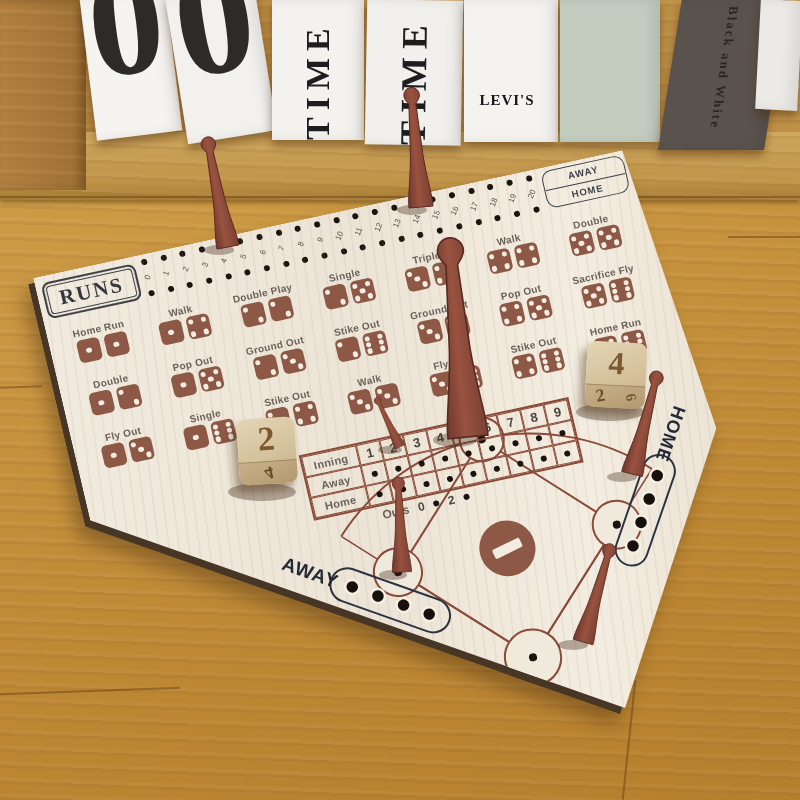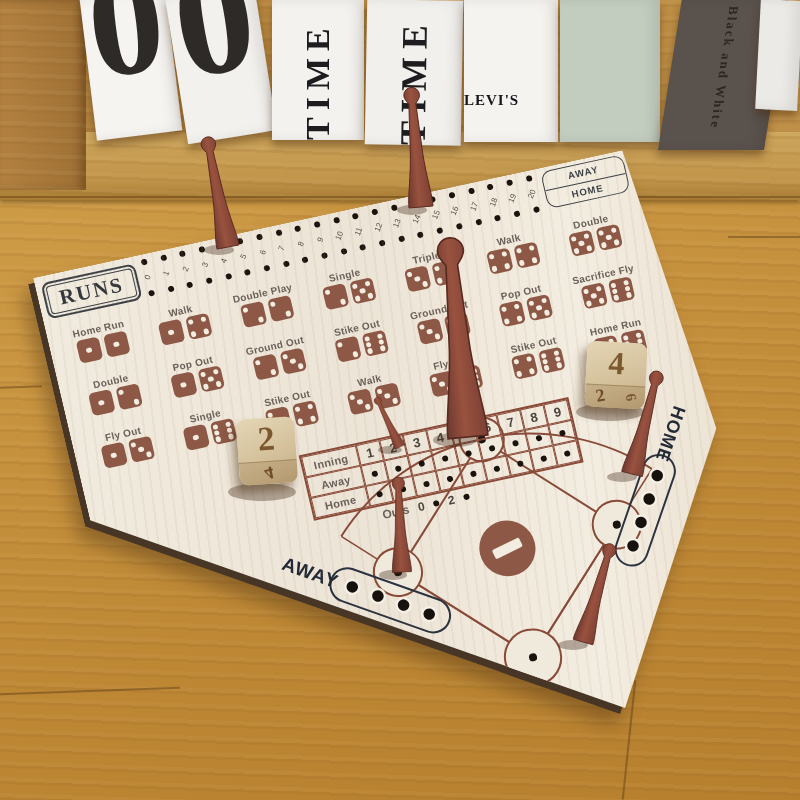--- a/index.html
+++ b/index.html
@@ -84,21 +84,21 @@
     <div class="zero" style="font-size:158px;font-weight:bold;color:#2e2a28;text-align:center;margin-top:-62px;">0</div>
   </div>
 
   <div class="book" style="left:272px;top:0;width:92px;height:140px;background:#f4f2ef;z-index:1;display:flex;justify-content:center;">
     <span class="spine-v" style="font-size:34px;letter-spacing:7px;color:#1d1d20;margin-top:4px;">TIME</span>
   </div>
   <div class="book" style="left:366px;top:0;width:96px;height:145px;background:#f2f0ed;z-index:1;display:flex;justify-content:center;transform:rotate(1deg);">
     <span class="spine-v" style="font-size:36px;letter-spacing:8px;color:#1d1d20;margin-top:8px;">TIME</span>
   </div>
   <div class="book" style="left:464px;top:0;width:94px;height:142px;background:#f5f3f0;z-index:1;">
-    <div style="position:absolute;left:0;right:8px;top:92px;text-align:left;font-family:'Liberation Serif',serif;font-weight:bold;font-size:15px;letter-spacing:1px;color:#17171a;">LEVI'S</div>
+    <div style="position:absolute;left:0;right:8px;top:92px;text-align:center;font-family:'Liberation Serif',serif;font-weight:bold;font-size:15px;letter-spacing:1px;color:#17171a;">LEVI'S</div>
   </div>
   <div class="book" style="left:560px;top:0;width:100px;height:142px;background:#c2ccbf;z-index:1;"></div>
   <div class="book" style="left:658px;top:0;width:106px;height:150px;background:#5a524d;z-index:1;transform:skewX(-9deg);transform-origin:bottom;display:flex;justify-content:center;">
     <span class="spine-v" style="font-size:13px;letter-spacing:2px;color:#2b2624;margin-top:6px;transform:rotate(0deg);writing-mode:vertical-rl;">Black and White</span>
   </div>
   <div class="book" style="left:758px;top:0;width:42px;height:110px;background:#eceae6;z-index:1;transform:rotate(3deg);"></div>
 
   <div class="board-wrap">
     <div class="board">
 

